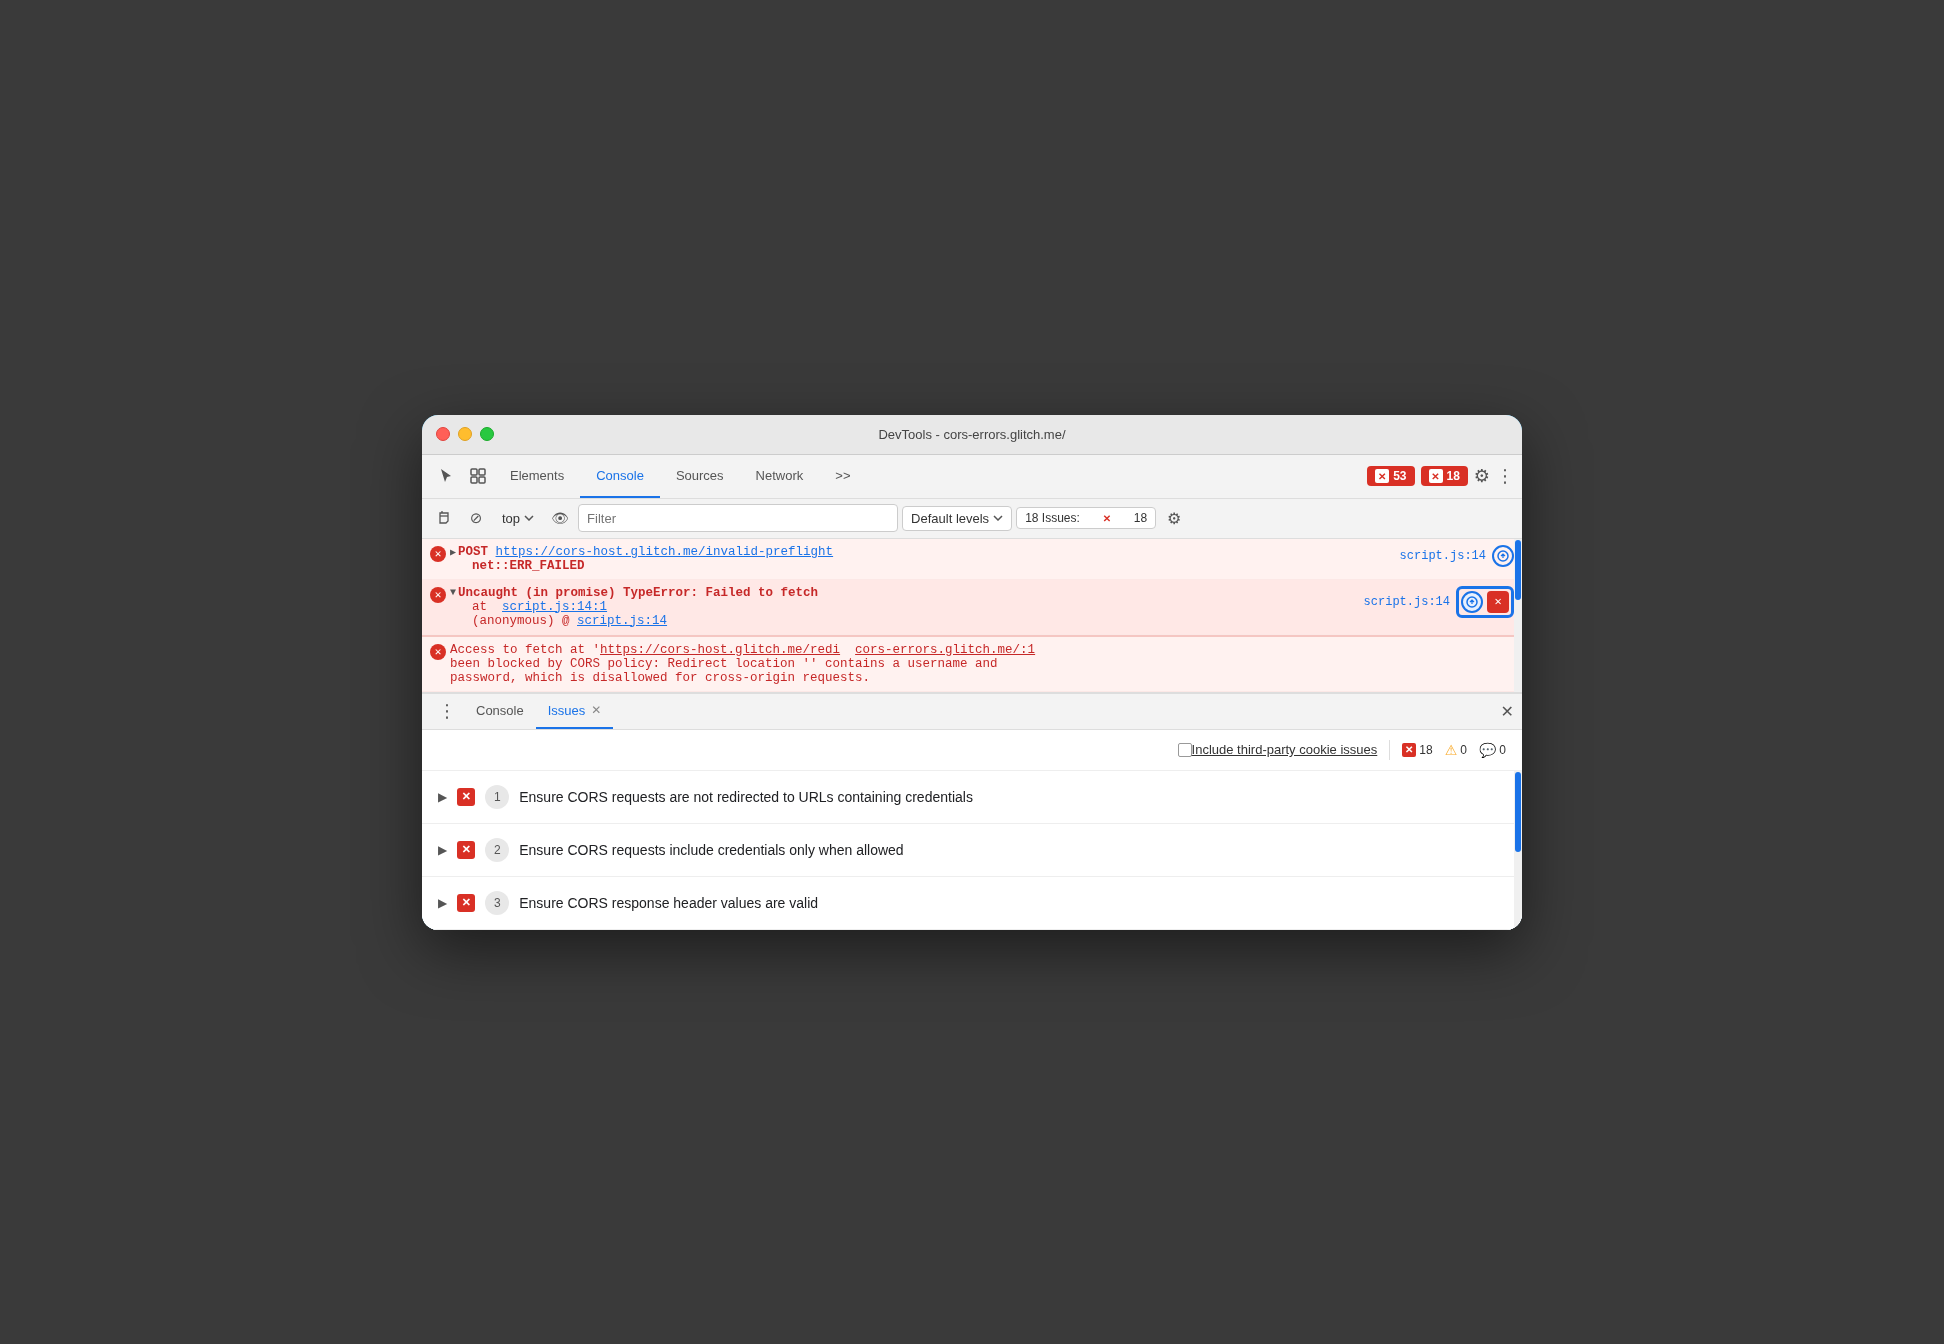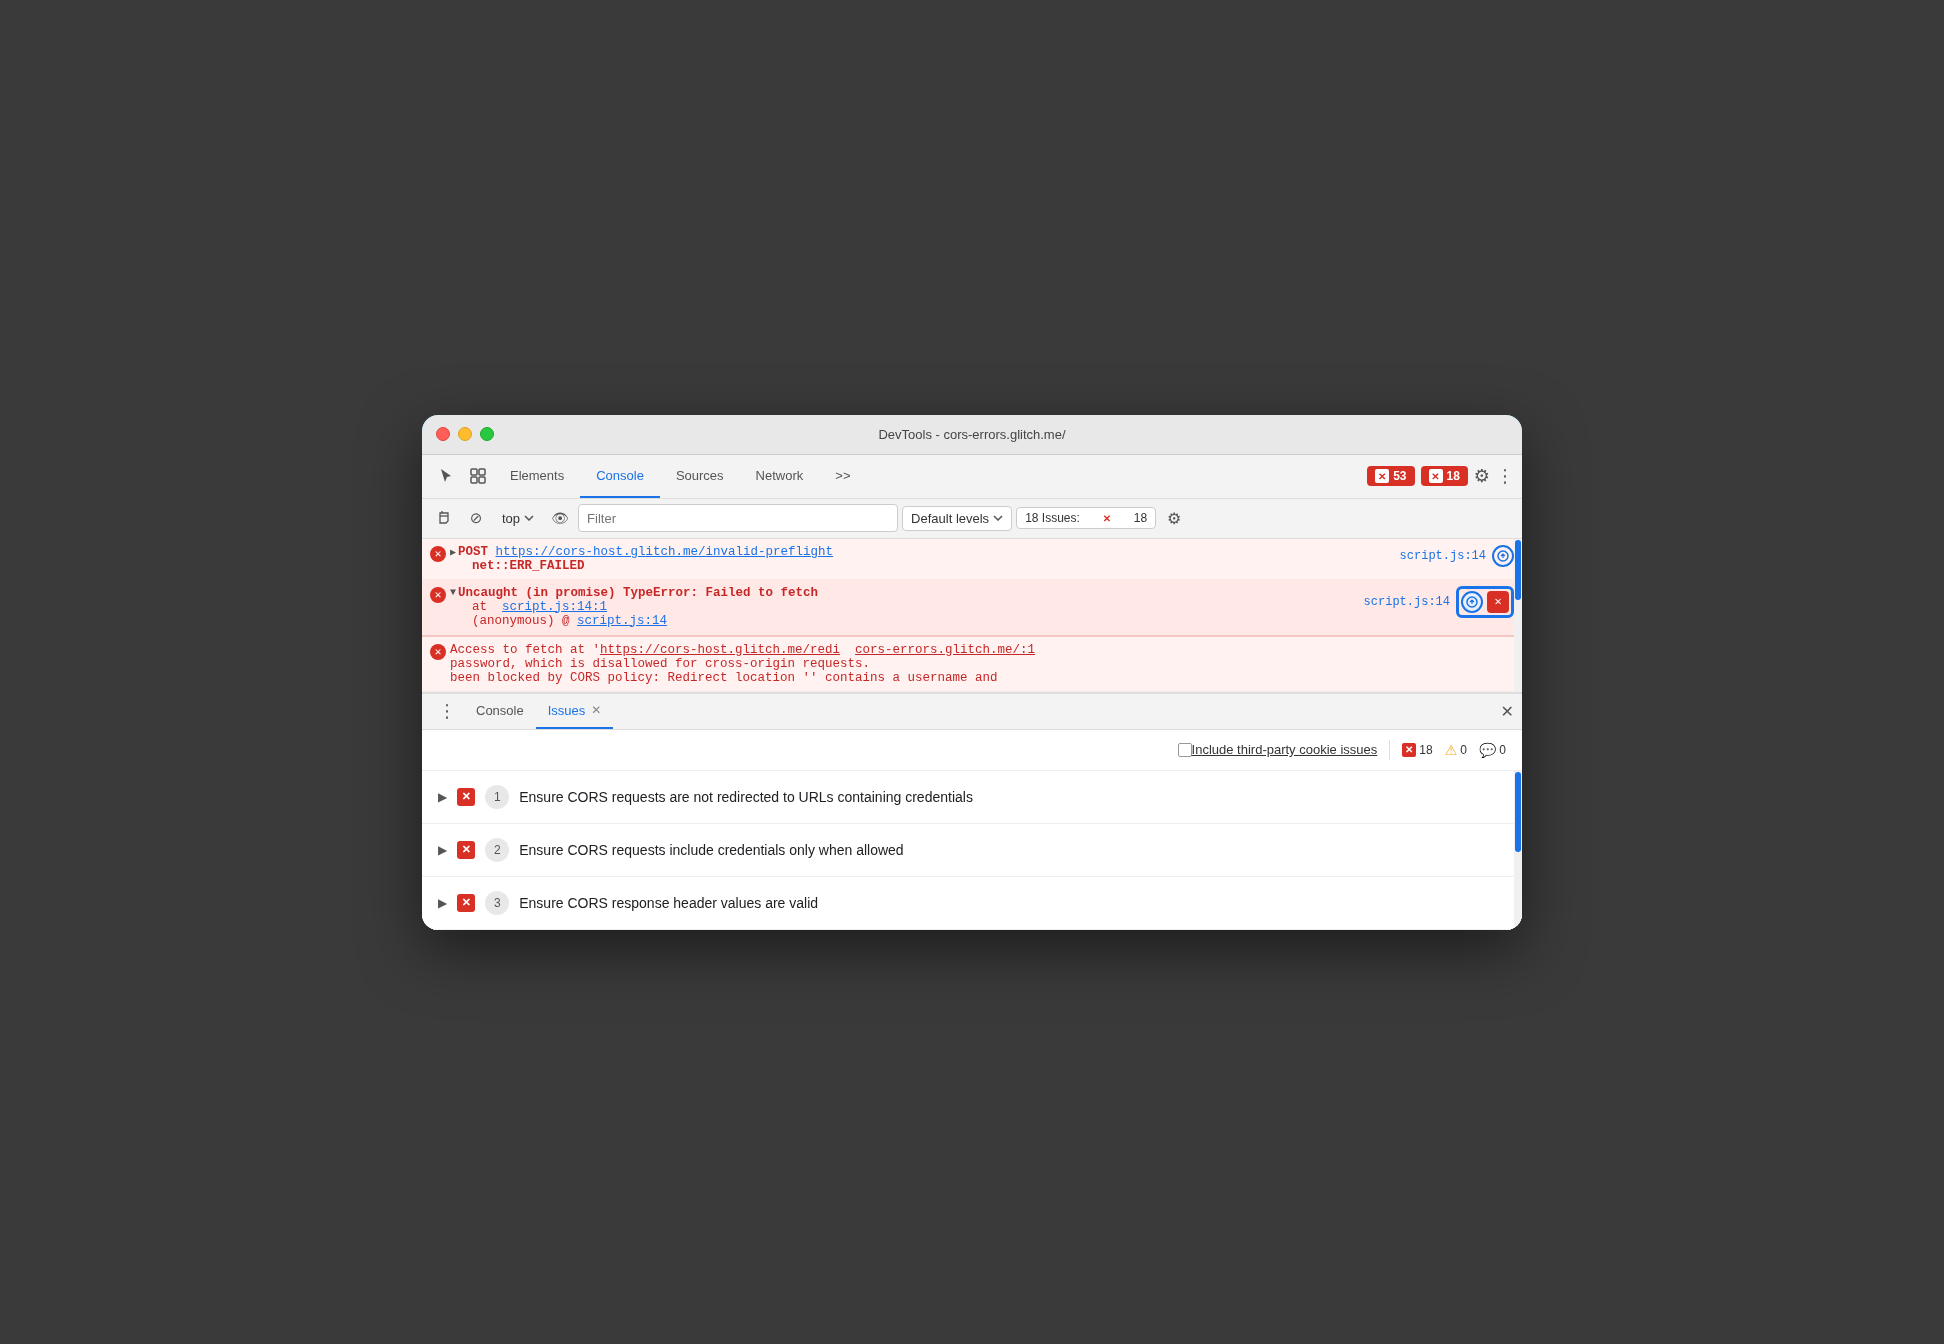--- a/index.html
+++ b/index.html
@@ -606,24 +606,24 @@
 
         <div class="console-entry error-bg" style="border-top:2px solid #f5c6c2;">
           <div class="entry-icon">
             <div class="error-circle">✕</div>
           </div>
           <div style="display:flex; flex-direction:column; flex:1;">
             <div style="color:#c62828;">
               <span>Access to fetch at '</span><span class="underline" style="color:#c62828;">https://cors-host.glitch.me/redi</span><span style="color:#c62828;">&nbsp;&nbsp;</span><span class="underline" style="color:#c62828;">cors-errors.glitch.me/:1</span>
             </div>
             <div style="color:#c62828;">
+              <span>been blocked by CORS policy: Redirect location '' contains a username and</span>
+            </div>
+            <div style="color:#c62828;">
               <span>password, which is disallowed for cross-origin requests.</span>
-            </div>
-            <div style="color:#c62828;">
-              <span>been blocked by CORS policy: Redirect location '' contains a username and</span>
             </div>
           </div>
         </div>
 
         <div class="right-scrollbar">
           <div class="right-scrollbar-thumb"></div>
         </div>
       </div>
 
       <div class="bottom-panel">

